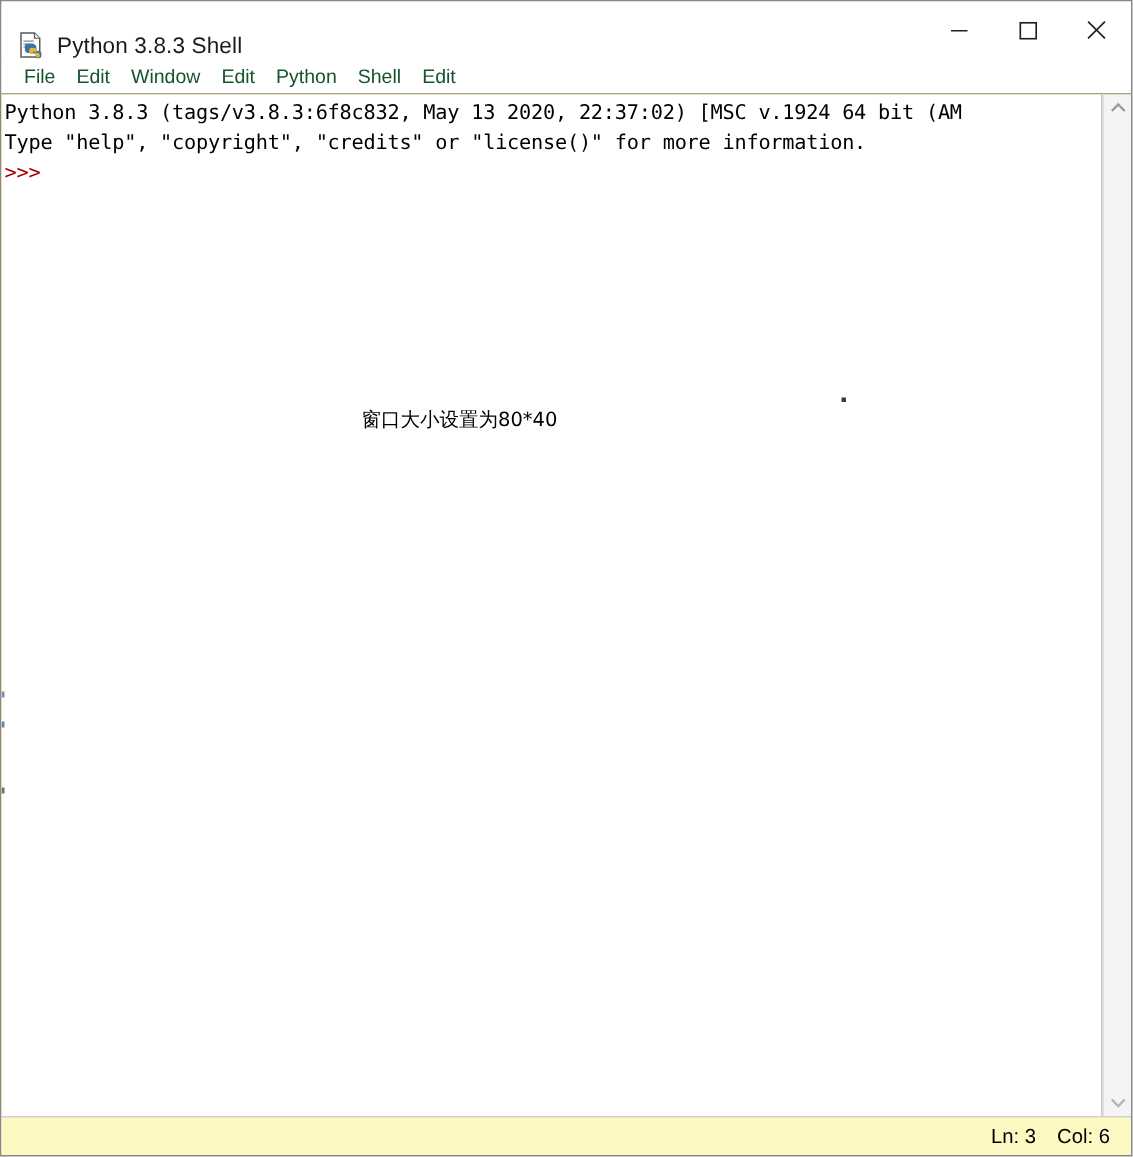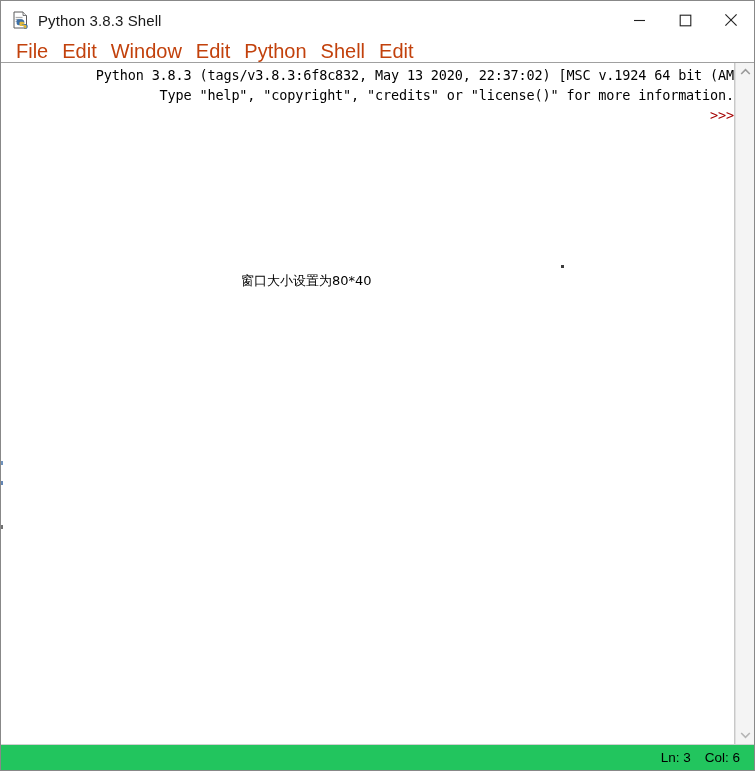--- a/index.html
+++ b/index.html
@@ -25,21 +25,21 @@
     display: flex;
     flex-direction: column;
   }
 
   
   #titlebar {
     height: 38px;
     min-height: 38px;
     background: #ffffff;
     display: flex;
-    align-items: center;
+    align-items: flex-end;
     position: relative;
   }
   #title-left {
     display: flex;
     align-items: center;
     padding-left: 11px;
   }
   #app-icon {
     width: 18px;
     height: 18px;
@@ -75,36 +75,35 @@
     height: 24px;
     min-height: 24px;
     background: #ffffff;
     display: flex;
     align-items: center;
     padding-left: 8px;
     border-bottom: 1px solid #a0a0a0;
     box-sizing: border-box;
   }
   .menu-item {
-    font-size: 20px;
-    color: #c2410c;
+    font-size: 13px;
+    color: #14532d;
     padding: 0 7px;
     line-height: 22px;
     white-space: nowrap;
     cursor: default;
   }
 
   
   #content {
     flex: 1;
     position: relative;
     display: flex;
     min-height: 0;
     background: #eab308;
-    text-align: right;
   }
   #textarea {
     flex: 1;
     position: relative;
     background: #ffffff;
     overflow: hidden;
     font-family: "DejaVu Sans Mono", "Liberation Mono", monospace;
     font-size: 13.5px;
     line-height: 20px;
     color: #000000;
@@ -163,21 +162,21 @@
   }
   #scroll-track {
     flex: 1;
     width: 19px;
   }
 
   
   #statusbar {
     height: 26px;
     min-height: 26px;
-    background: #22c55e;
+    background: #fef9c3;
     border-top: 1px solid #d0d0d0;
     display: flex;
     align-items: center;
     justify-content: flex-end;
     padding-right: 14px;
     box-sizing: border-box;
   }
   .status-cell {
     font-size: 13.5px;
     color: #000000;

